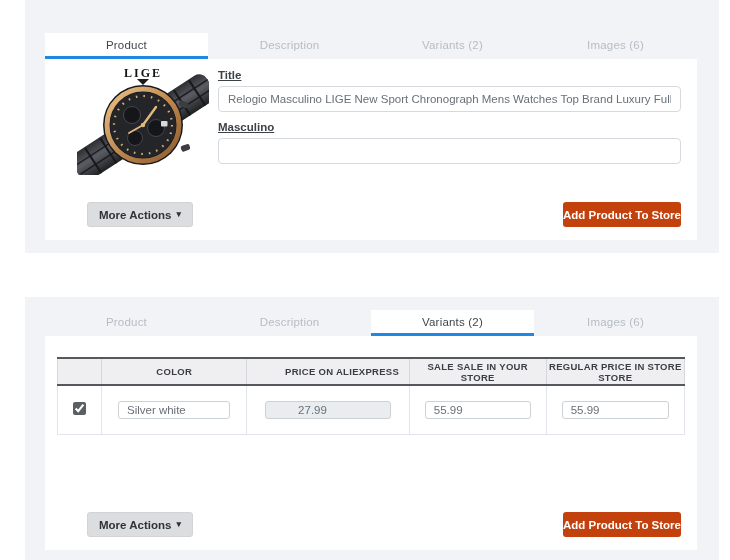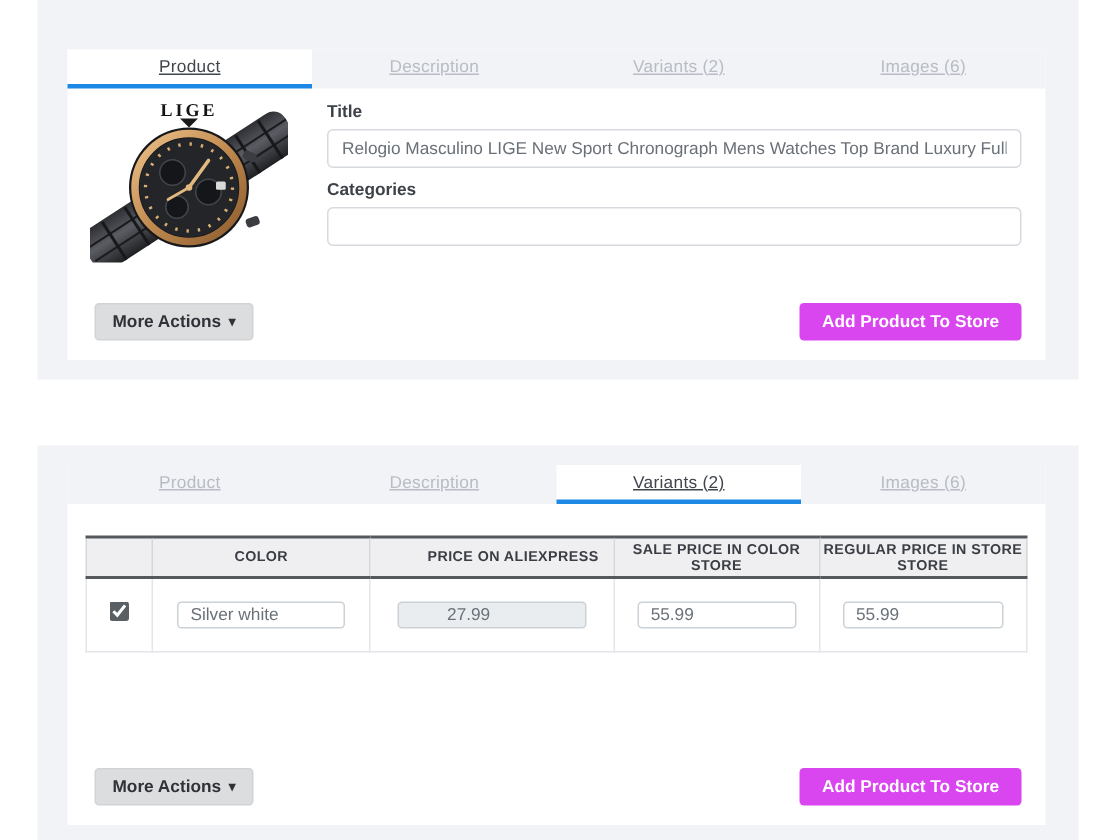--- a/index.html
+++ b/index.html
@@ -31,40 +31,40 @@
   
   .tabs { display: flex; height: 26px; background: #f2f3f6; }
   .tab {
     flex: 1;
     display: flex; align-items: center; justify-content: center;
     font-size: 11.5px;
     color: #b7bcc5;
     border-bottom: 3px solid transparent;
     cursor: pointer;
     letter-spacing: .2px;
-    text-decoration: underline;
   }
   .tab.active {
     background: #ffffff;
     color: #41464d;
     border-bottom-color: #1e88e5;
   }
 
   
   .product-image {
     position: absolute;
-    left: 15px; top: 32px;
+    left: 32px; top: 32px;
     width: 132px; height: 110px;
   }
   .field-col { position: absolute; left: 173px; right: 16px; top: 36px; }
   .field-label {
     font-size: 11.5px;
     font-weight: 700;
     color: #3d4248;
     margin-bottom: 5px;
+    text-decoration: underline;
   }
   .text-input {
     width: 100%;
     height: 26px;
     border: 1px solid #d6dade;
     border-radius: 4px;
     padding: 0 9px;
     font-size: 11.5px;
     font-family: "Liberation Sans", sans-serif;
     color: #697077;
@@ -79,34 +79,34 @@
     display: flex; justify-content: space-between; align-items: center;
   }
   .btn {
     height: 25px;
     border: none;
     border-radius: 3px;
     font-family: "Liberation Sans", sans-serif;
     font-size: 11.5px;
     font-weight: 700;
     cursor: pointer;
-    display: inline-flex; align-items: center;
+    display: inline-flex; align-items: center; margin-left: 24px;
   }
   .btn-secondary {
     background: #dcdddf;
     border: 1px solid #d2d3d5;
     color: #2f3237;
     padding: 0 11px;
     gap: 5px;
   }
   .btn-secondary .caret { font-size: 9px; line-height: 1; color: #2f3237; }
   .btn-primary {
-    background: #d946ef;
+    background: #c2410c;
     color: #ffffff;
-    padding: 0 15px;
+    padding: 0 0;
   }
 
   
   .variants-table {
     position: absolute;
     left: 12px; right: 12px; top: 47px;
     width: 628px;
     border-collapse: collapse;
   }
   .variants-table th {
@@ -207,21 +207,21 @@
         <line x1="66" y1="60" x2="79" y2="42" stroke="#e3b87f" stroke-width="2.4" stroke-linecap="round"></line>
         <line x1="66" y1="60" x2="52" y2="68" stroke="#e3b87f" stroke-width="1.8" stroke-linecap="round"></line>
         <circle cx="66" cy="60" r="2.2" fill="#e3b87f"></circle>
       </svg>
     </div>
 
     <div class="field-col">
       <div class="field-label">Title</div>
       <input class="text-input" type="text" value="Relogio Masculino LIGE New Sport Chronograph Mens Watches Top Brand Luxury Full Steel Quartz Clock Wat" style="">
       <div class="field-gap"></div>
-      <div class="field-label">Categories</div>
+      <div class="field-label">Masculino</div>
       <input class="text-input" type="text" value="" style="">
     </div>
 
     <div class="actions">
       <button class="btn btn-secondary">
         <span>More Actions</span>
         <span class="caret">▾</span>
       </button>
       <button class="btn btn-primary">
         <span>Add Product To Store</span>
@@ -248,21 +248,21 @@
         <span>Images (6)</span>
       </div>
     </div>
 
     <table class="variants-table">
       <thead>
         <tr>
           <th class="col-check"></th>
           <th class="col-color">COLOR</th>
           <th class="col-ali">PRICE ON ALIEXPRESS</th>
-          <th class="col-sale">SALE PRICE IN COLOR STORE</th>
+          <th class="col-sale">SALE SALE IN YOUR STORE</th>
           <th class="col-reg">REGULAR PRICE IN STORE STORE</th>
         </tr>
       </thead>
       <tbody>
         <tr>
           <td>
             <input type="checkbox" class="row-check" checked="checked" style="">
           </td>
           <td>
             <input class="cell-input" type="text" value="Silver white" style="">

